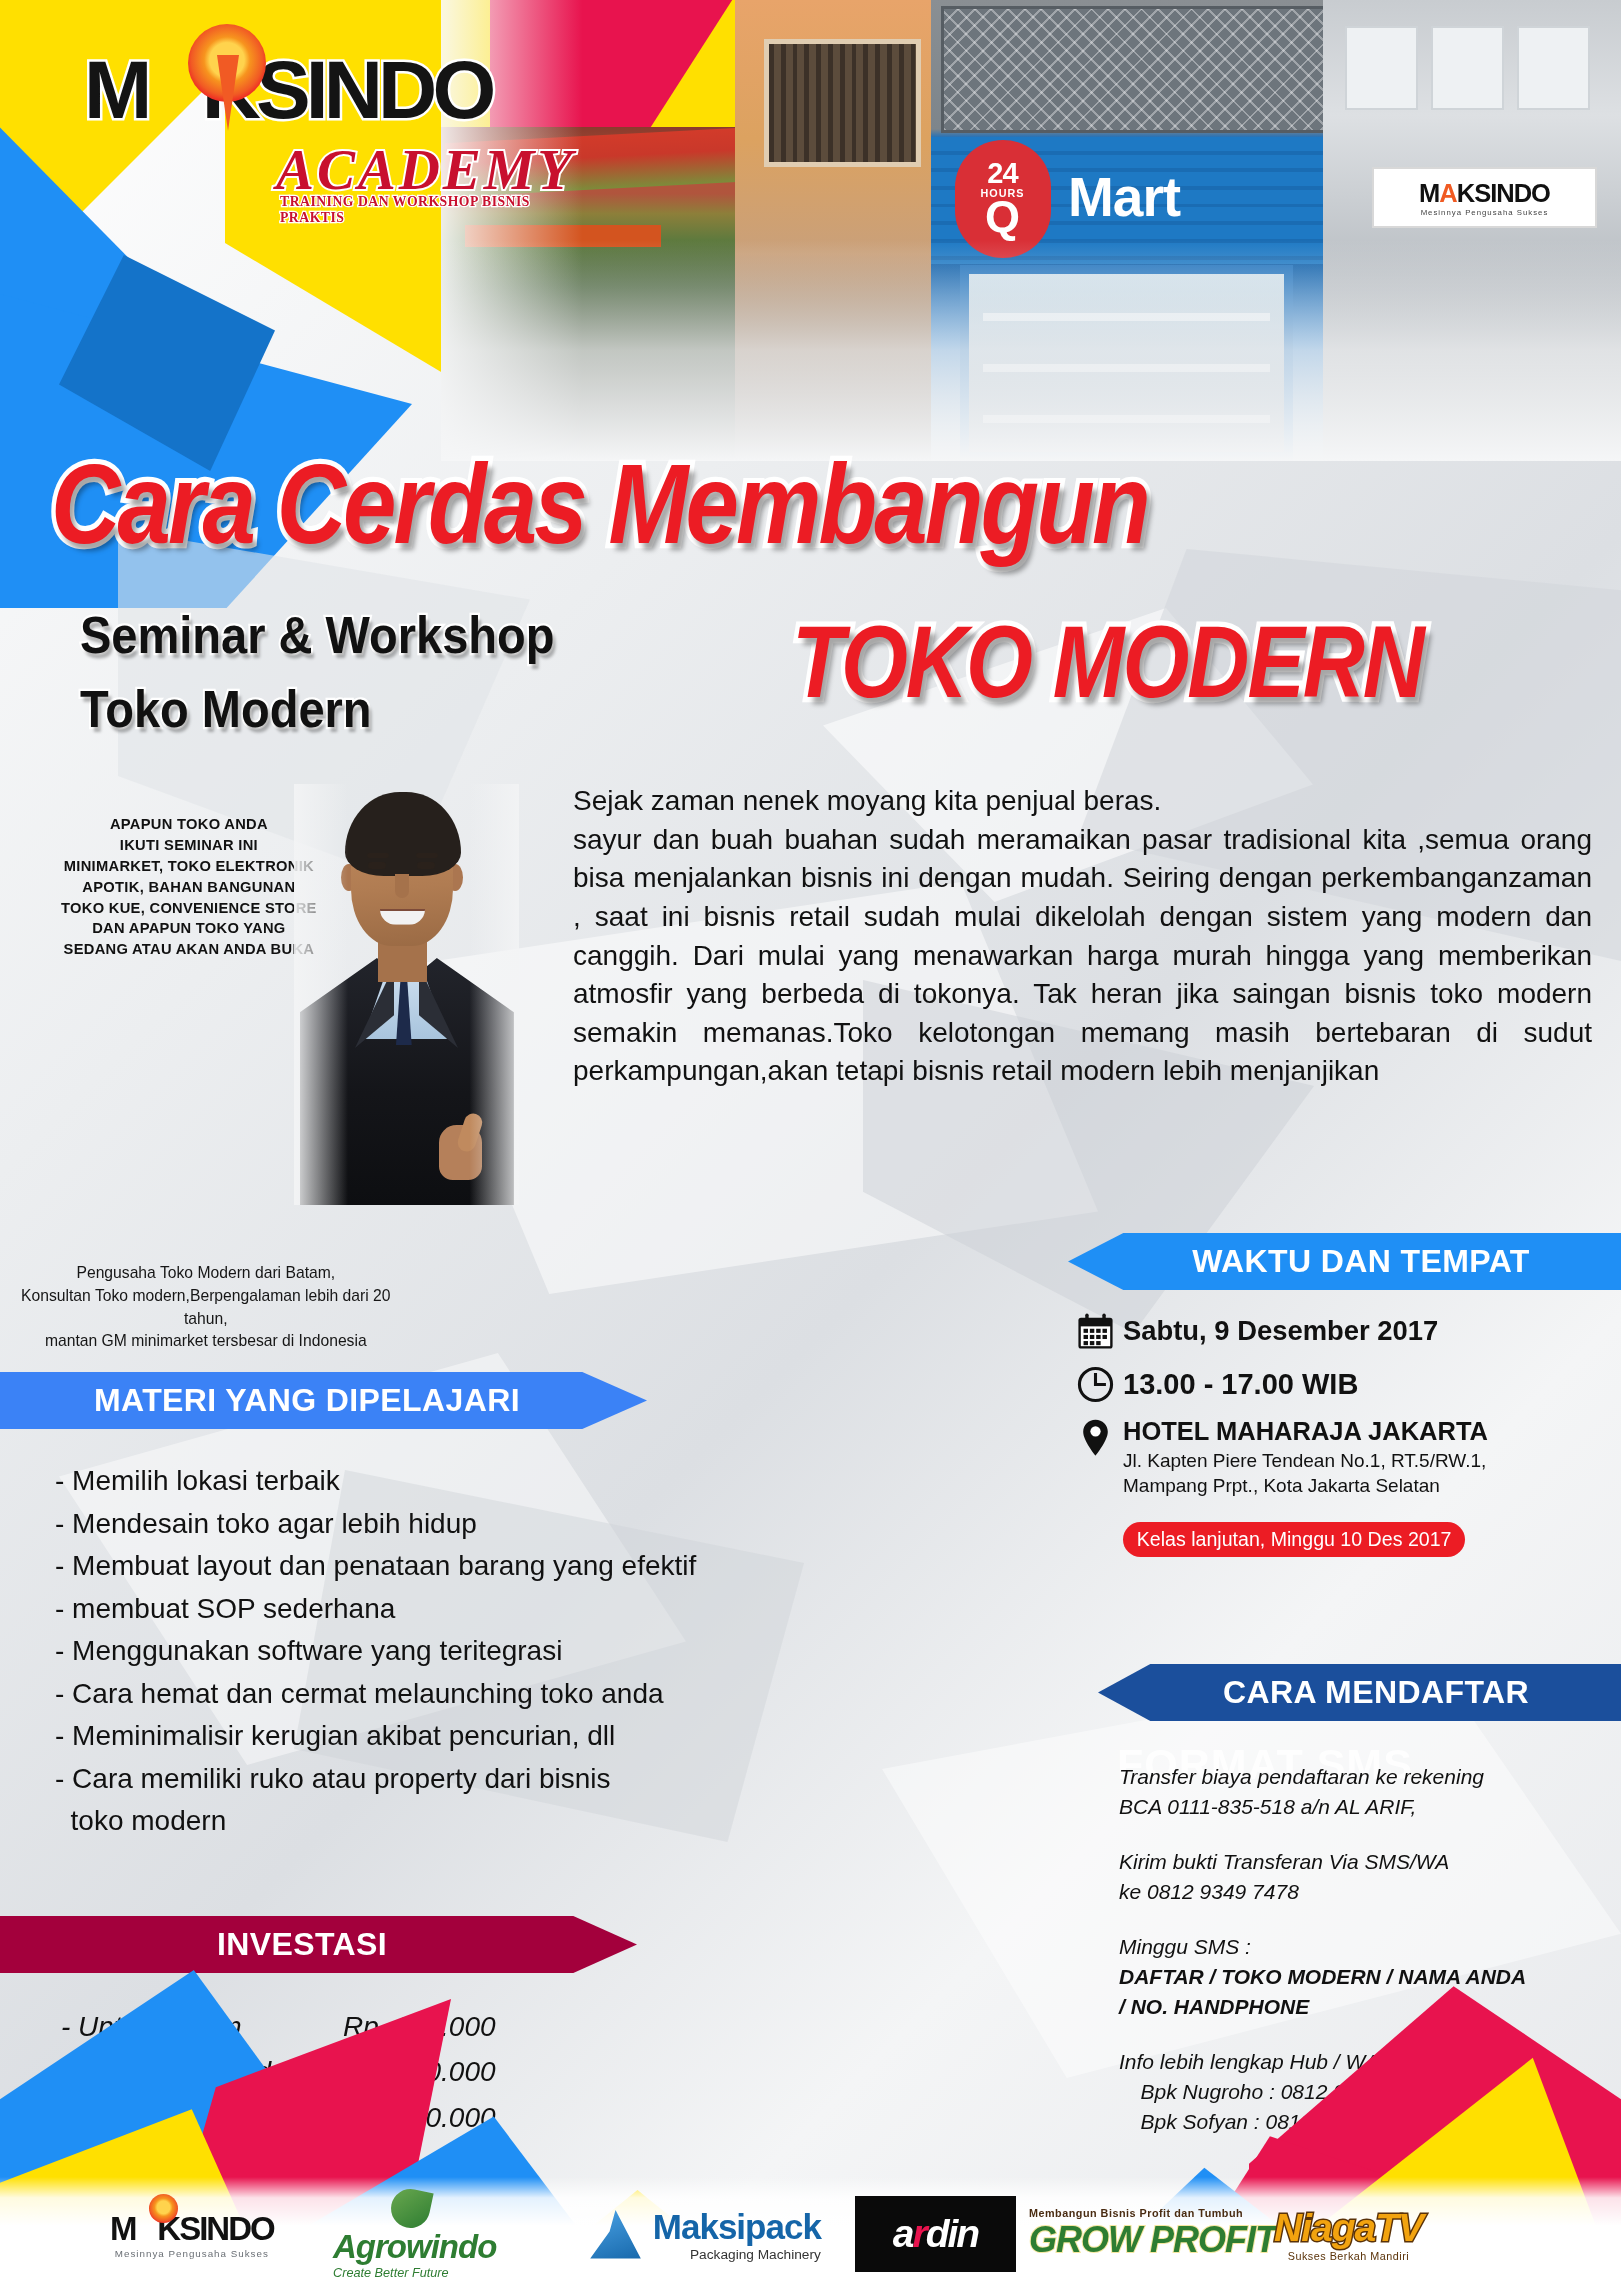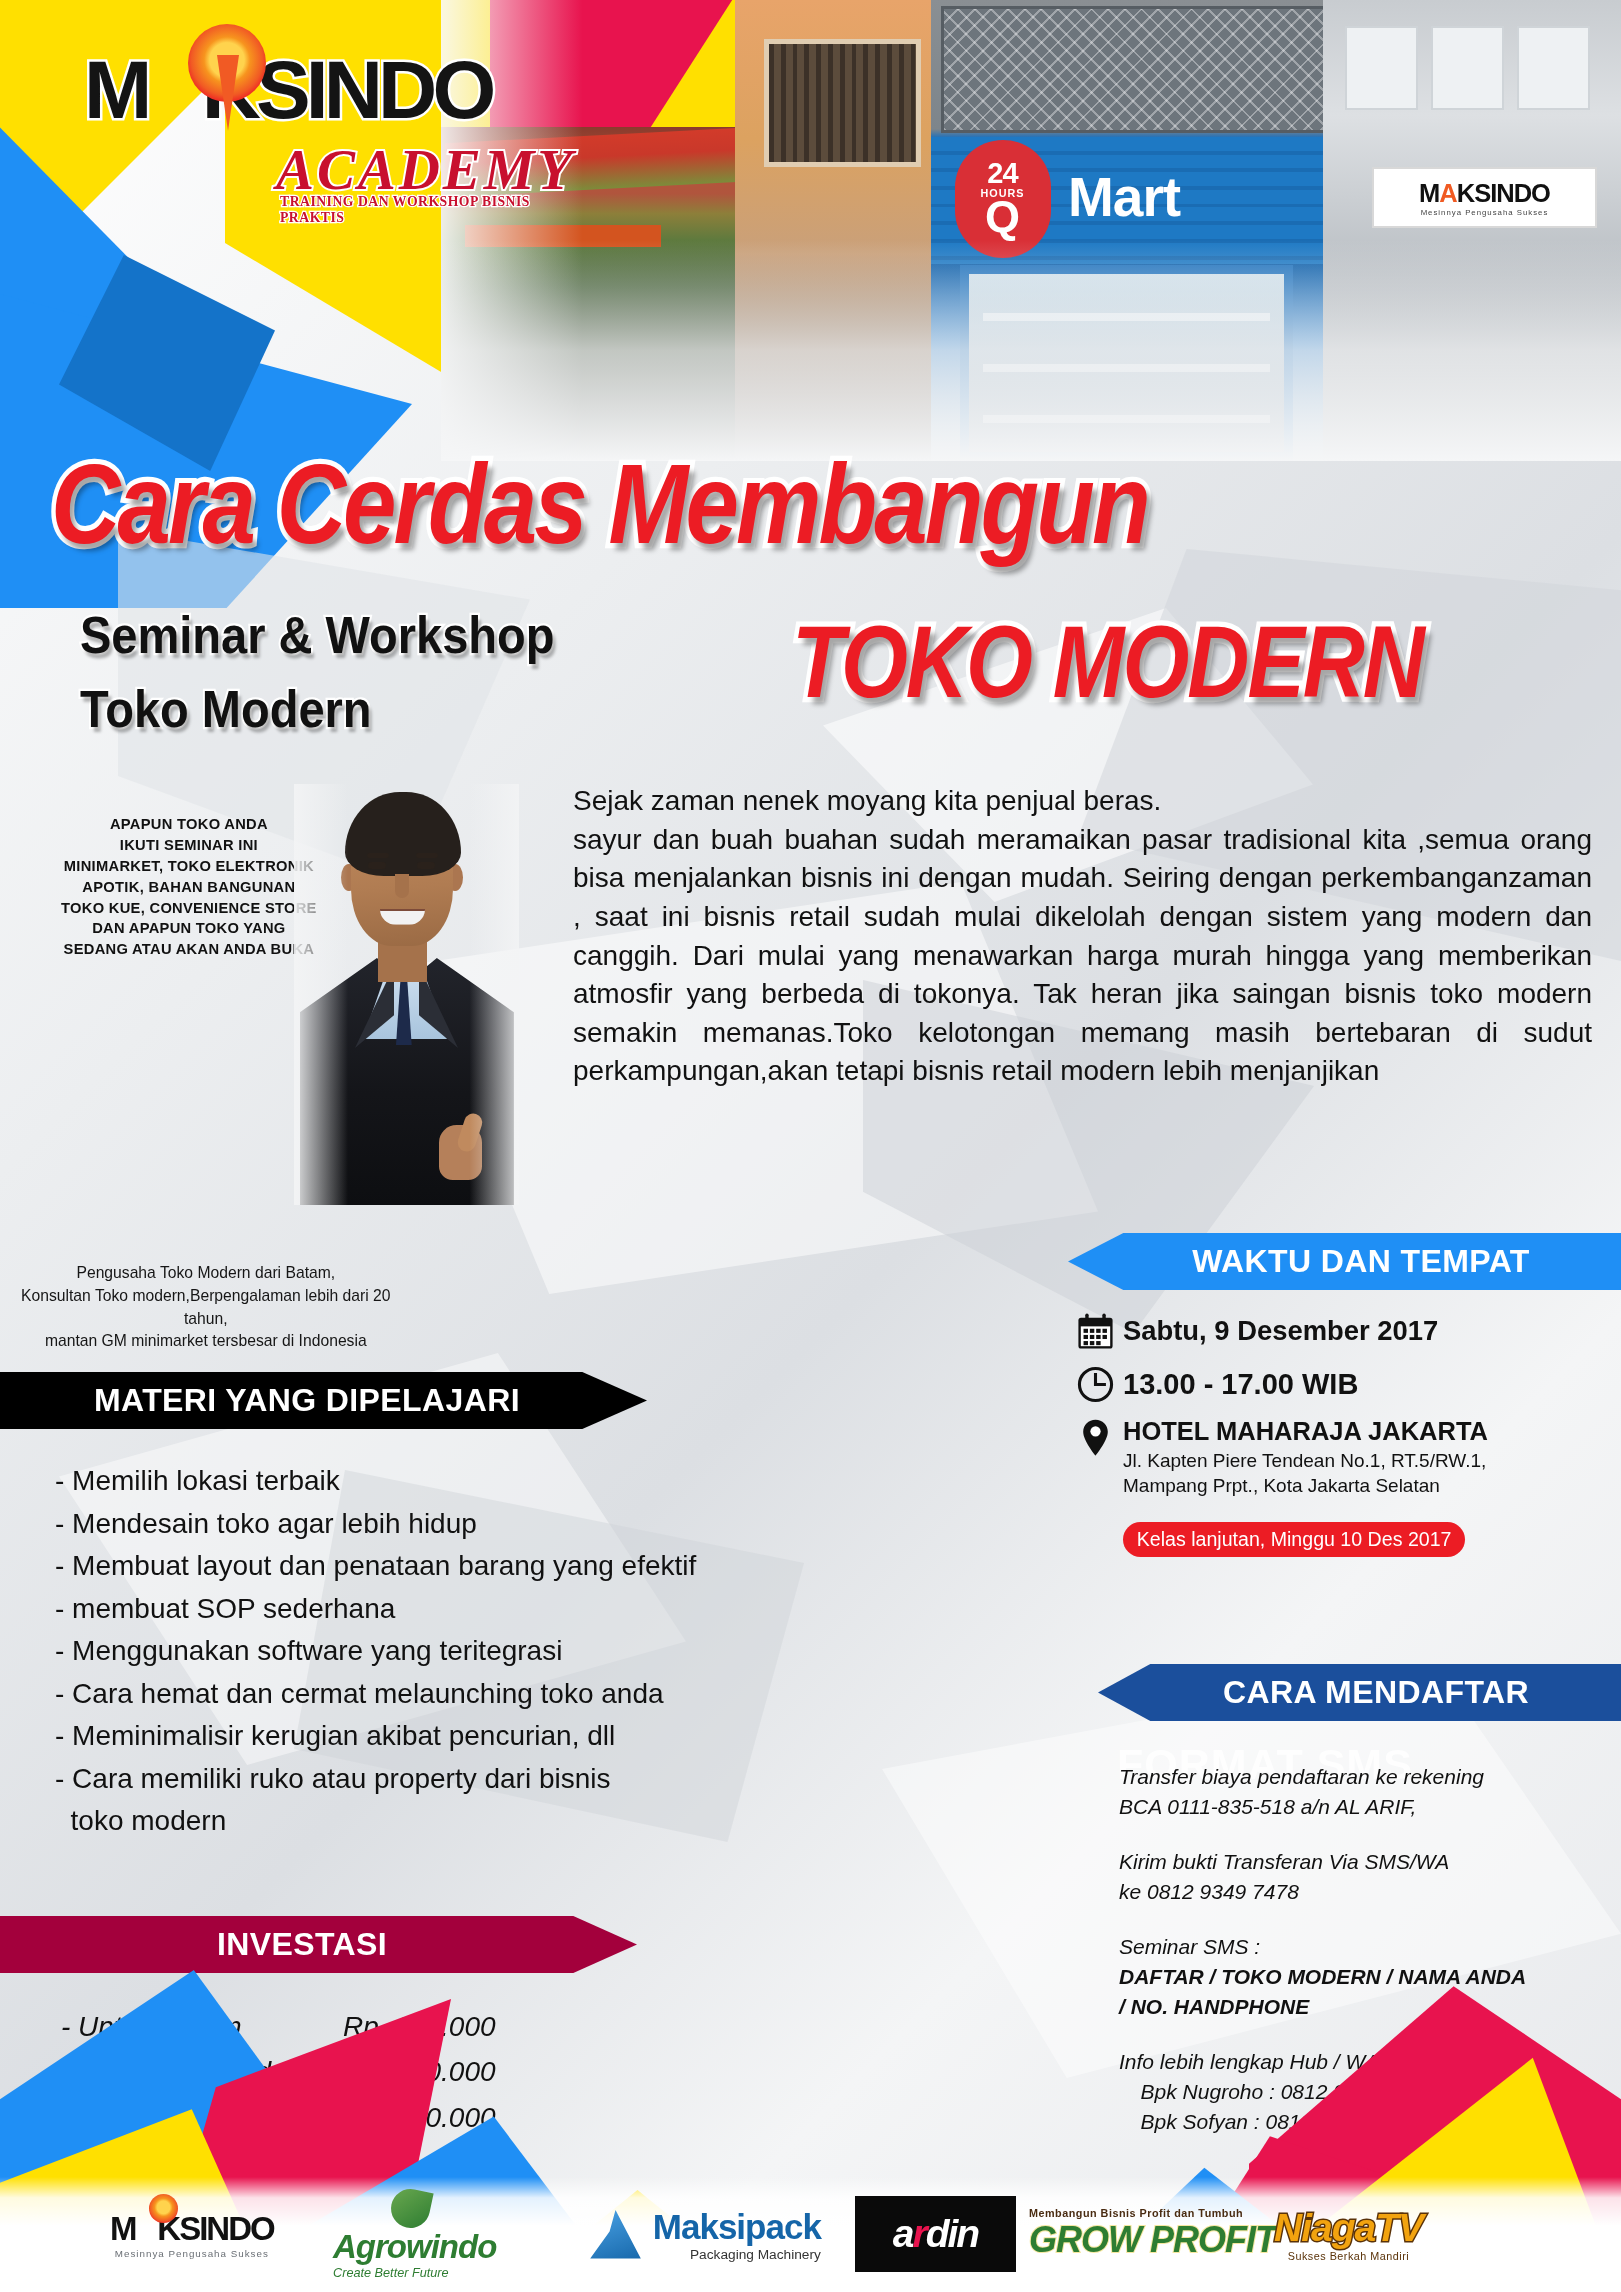--- a/index.html
+++ b/index.html
@@ -305,21 +305,21 @@
   .ribbon {
     position:absolute; height:57px;
     display:flex; align-items:center;
     color:#fff; font-size:32px; font-weight:800; letter-spacing:0.4px;
   }
   .ribbon-left { justify-content:center; padding-right:33px;
     clip-path: polygon(0 0, 90% 0, 100% 50%, 90% 100%, 0 100%); }
   .ribbon-right { justify-content:center; padding-left:33px;
     clip-path: polygon(10% 0, 100% 0, 100% 100%, 10% 100%, 0 50%); }
 
-  #ribbon-materi { top:1372px; left:0; width:647px; background:#000000; }
+  #ribbon-materi { top:1372px; left:0; width:647px; background:#3b82f6; }
   #ribbon-investasi { top:1916px; left:0; width:637px; background:#a3003c; }
   #ribbon-waktu { top:1233px; left:1068px; width:553px; background:#1f8ff5; }
   #ribbon-mendaftar { top:1664px; left:1098px; width:523px; background:#1b4f9c; }
 
   
   #materi-list {
     position:absolute; top:1460px; left:55px; width:921px;
     font-size:28px; color:#111; line-height:1.52;
   }
   #materi-list .item { white-space:pre; }
@@ -606,21 +606,21 @@
     <span>CARA MENDAFTAR</span>
   </div>
   <div id="format-sms-ghost">FORMAT SMS</div>
   <div id="mendaftar-block">
     <div>Transfer biaya pendaftaran ke rekening</div>
     <div>BCA 0111-835-518 a/n AL ARIF,</div>
     <div class="gap"></div>
     <div>Kirim bukti Transferan Via SMS/WA</div>
     <div>ke 0812 9349 7478</div>
     <div class="gap"></div>
-    <div>Seminar SMS :</div>
+    <div>Minggu SMS :</div>
     <div class="strong">DAFTAR / TOKO MODERN / NAMA ANDA</div>
     <div class="strong">/ NO. HANDPHONE</div>
     <div class="gap"></div>
     <div>Info lebih lengkap Hub / WA :</div>
     <div class="indent">Bpk Nugroho : 0812 9349 7478</div>
     <div class="indent">Bpk Sofyan : 0813 8250 8926</div>
   </div>
 
   <div class="bottom-art">
     <div class="poly b1"></div>

